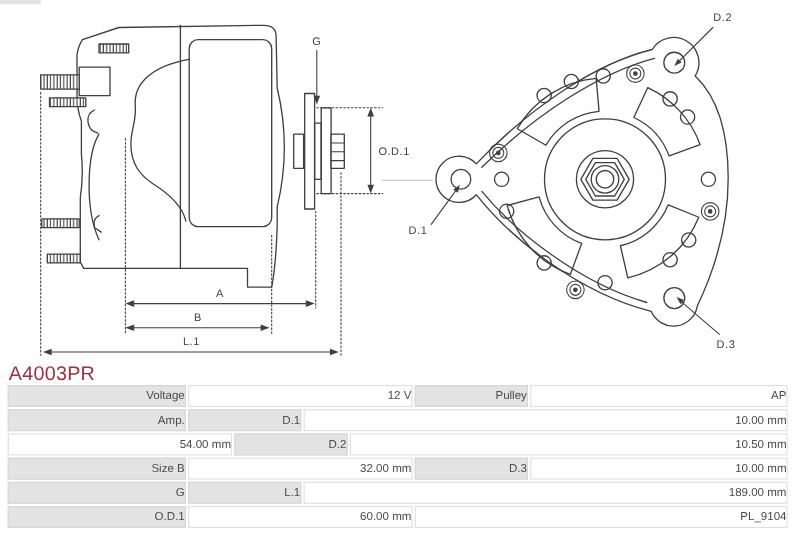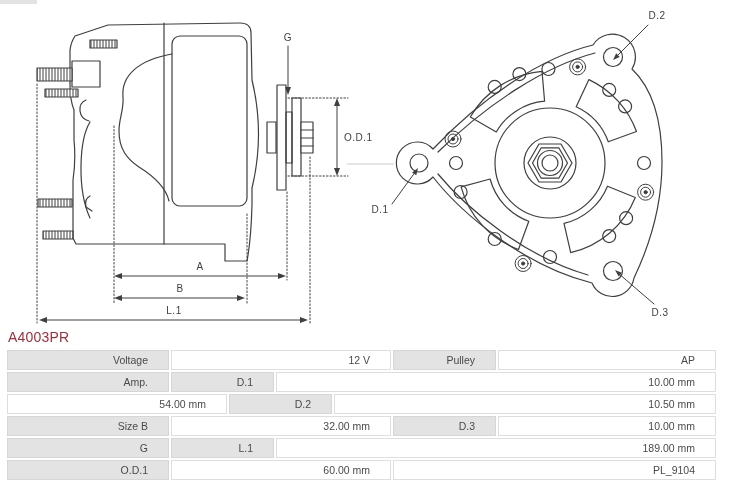--- a/index.html
+++ b/index.html
@@ -1,27 +1,27 @@
 <!DOCTYPE html>
 <html><head>
 <meta charset="utf-8">
 <style>
   html,body{margin:0;padding:0;background:#fff;}
   body{width:730px;height:487px;font-family:"Liberation Sans",sans-serif;}
   .stage{position:relative;width:730px;height:487px;overflow:hidden;background:#fff;}
   svg.diagram{position:absolute;left:0;top:0;}
   svg text{font-family:"Liberation Sans",sans-serif;font-size:10px;fill:#3f3f3f;letter-spacing:0.5px;}
-  .part-title{position:absolute;left:8px;top:329px;font-size:14px;color:#a12f3e;letter-spacing:0.2px;}
+  .part-title{position:absolute;left:8px;top:329px;font-size:18px;color:#a12f3e;letter-spacing:0.2px;}
   .spec-table{position:absolute;left:7px;top:350px;width:709px;display:flex;flex-direction:column;gap:2px;}
   .spec-row{display:flex;gap:2px;height:20px;}
   .cell{box-sizing:border-box;display:flex;align-items:center;justify-content:flex-end;
-        padding-right:20px;font-size:10.5px;color:#4a4a4a;border:1px solid #d6d6d6;}
+        padding-right:0;font-size:10.5px;color:#4a4a4a;border:1px solid #d6d6d6;}
   .cell.lab{background:#e3e3e3;}
   .cell.val{background:#ffffff;border-color:#dedede;}
-  .w-lab1{width:162px;} .w-val1{width:220px;} .w-lab2{width:103px;} .w-val2{flex:1;}
+  .w-lab1{width:162px;} .w-val1{width:204px;} .w-lab2{width:103px;} .w-val2{flex:1;}
 </style>
 </head>
 <body>
 
 <div class="stage">
 
   <svg class="diagram" width="730" height="332" viewBox="0 0 730 332">
     <defs>
       <pattern id="hatch" width="3" height="10" patternUnits="userSpaceOnUse">
         <rect width="3" height="10" fill="#ffffff"></rect>

